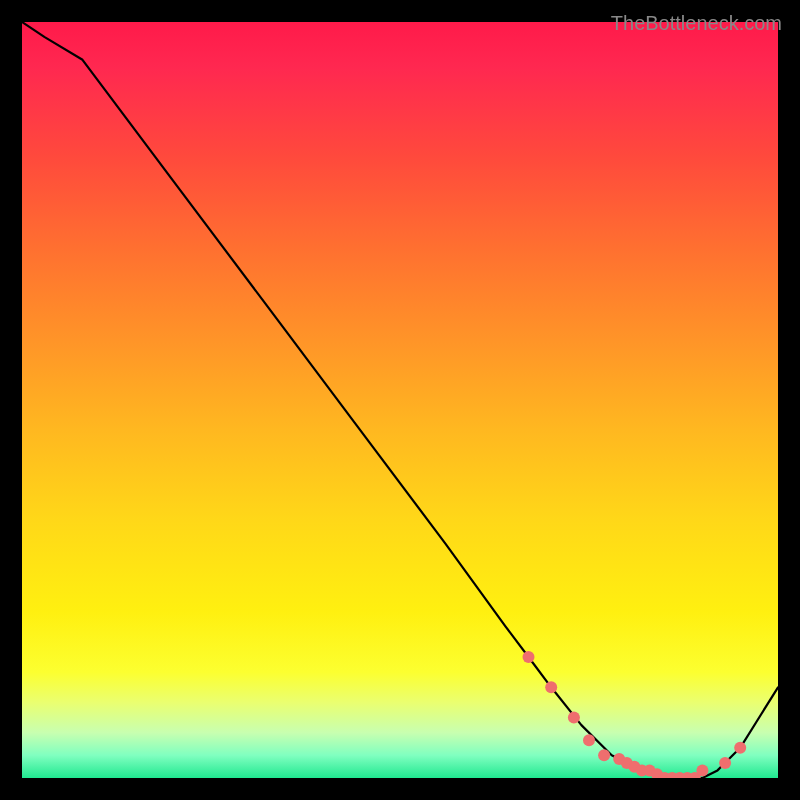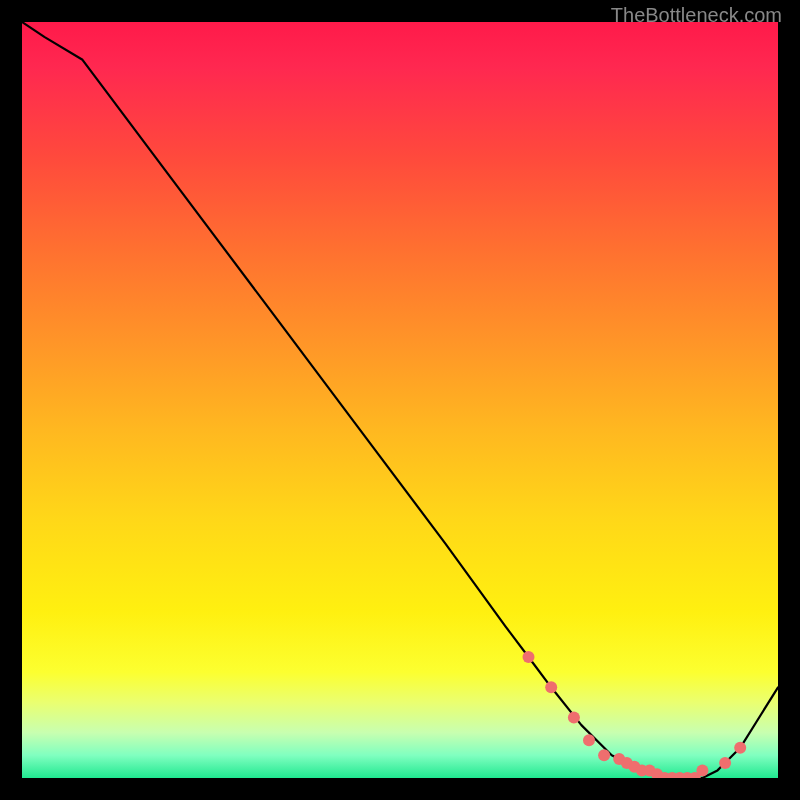--- a/index.html
+++ b/index.html
@@ -5,21 +5,21 @@
   * { margin: 0; padding: 0; box-sizing: border-box; }
   body {
     width: 800px;
     height: 800px;
     background: #000;
     position: relative;
     font-family: Arial, sans-serif;
   }
   .watermark {
     position: absolute;
-    top: 4px;
+    top: 12px;
     right: 18px;
     color: #888;
     font-size: 20px;
     font-weight: normal;
     z-index: 10;
   }
   .plot-area {
     position: absolute;
     left: 22px;
     top: 22px;

